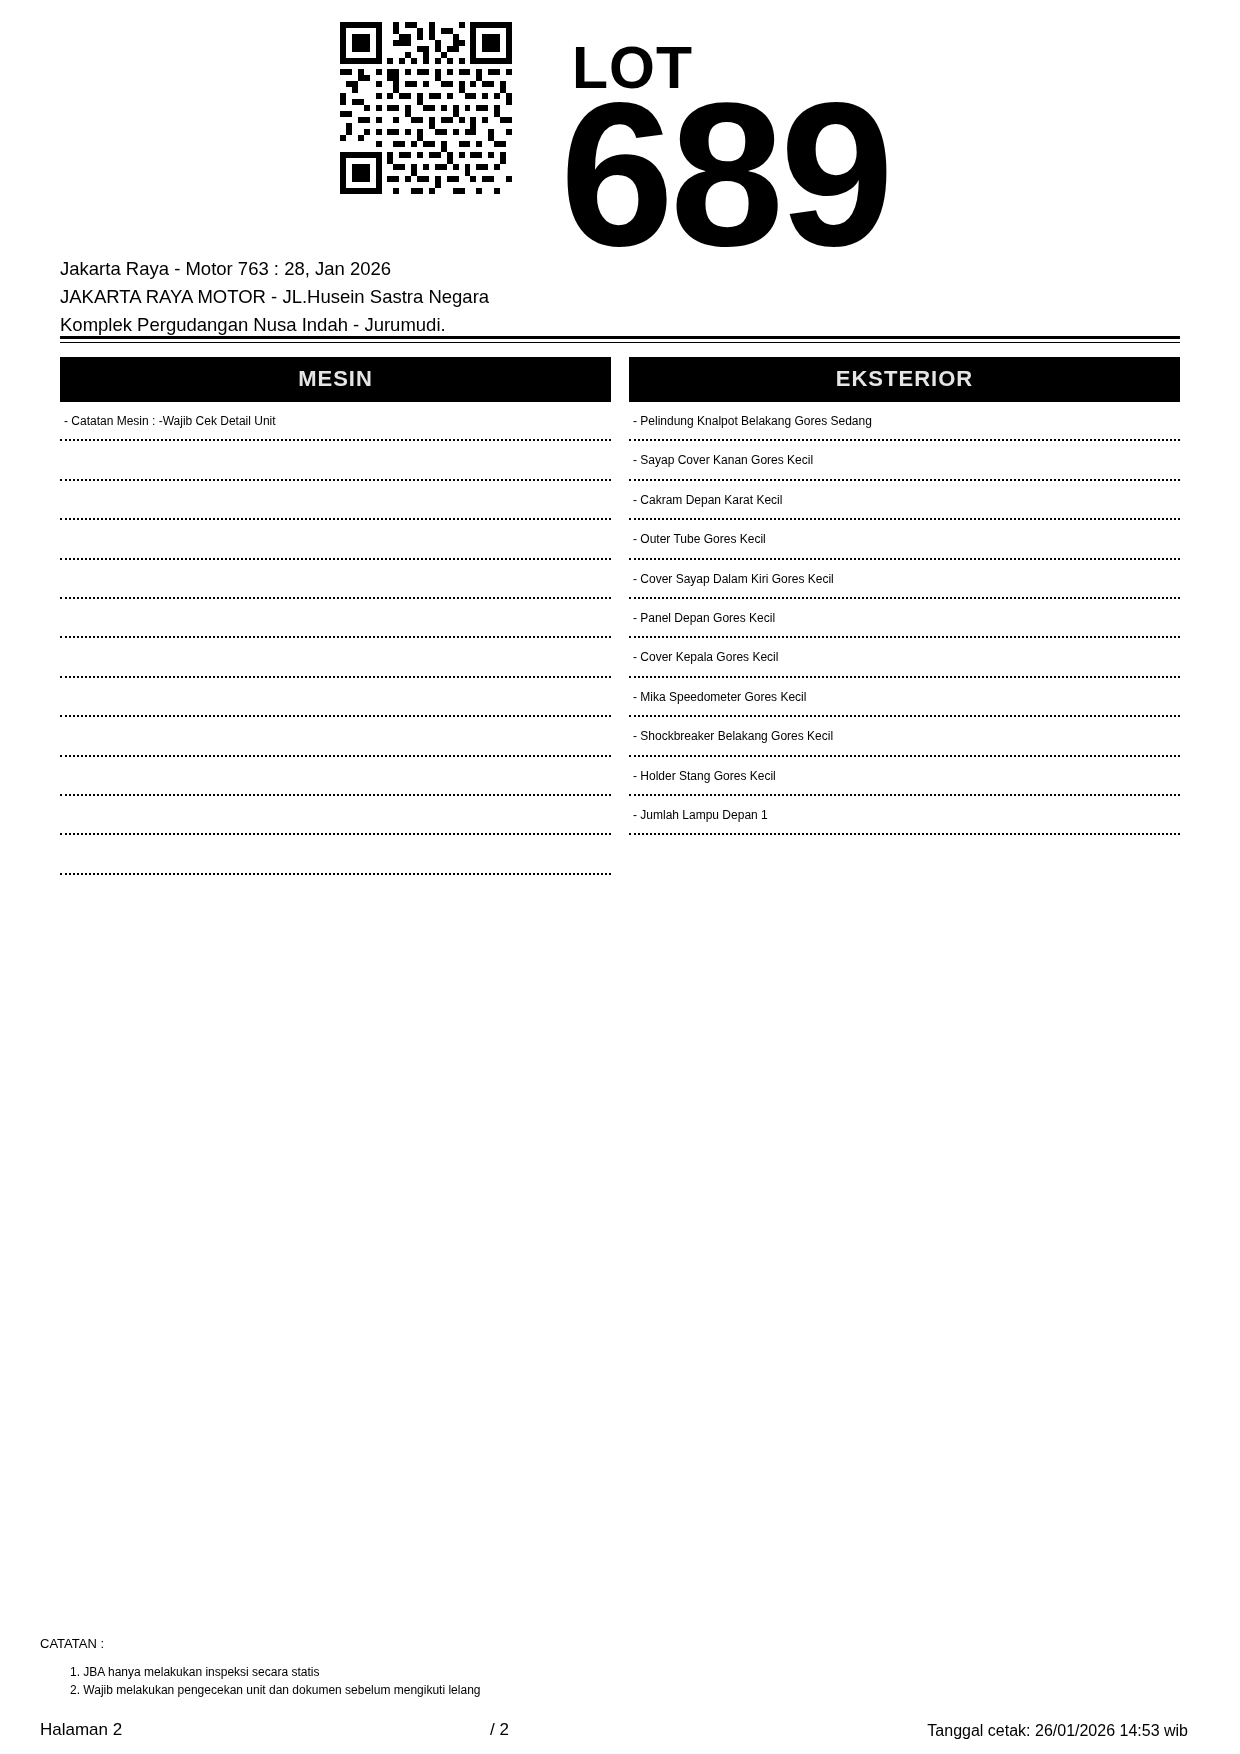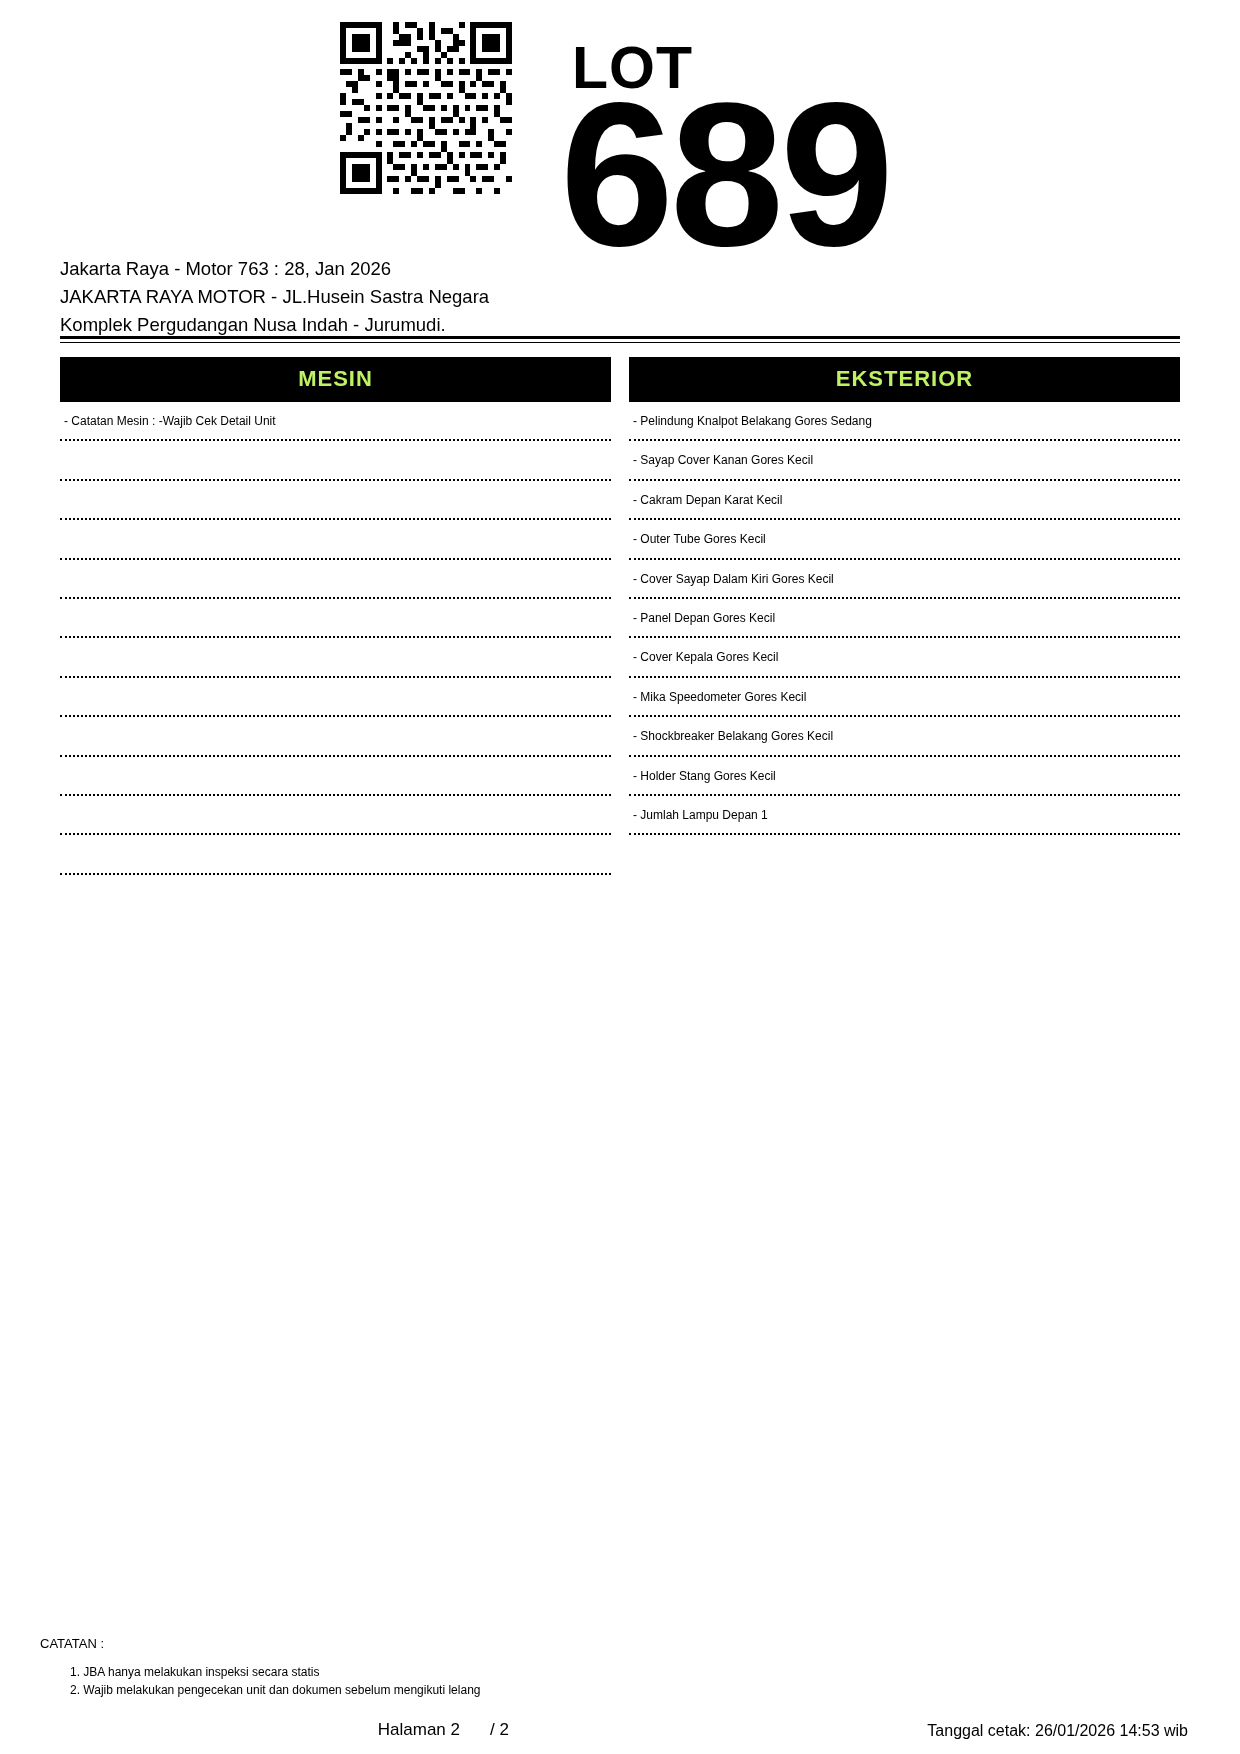--- a/index.html
+++ b/index.html
@@ -84,21 +84,21 @@
     display: flex;
     gap: 18px;
     margin-top: 14px;
   }
   .col {
     flex: 1 1 0;
     min-width: 0;
   }
   .col-title {
     background: #000;
-    color: #bef264;
+    color: #e5e5e5;
     text-align: center;
     font-size: 22px;
     font-weight: bold;
     letter-spacing: 1px;
     padding: 9px 0 10px 0;
   }
   .item {
     font-size: 12px;
     padding: 12px 4px 11px 4px;
     border-bottom: 2px dotted #000;
@@ -128,21 +128,21 @@
     line-height: 1.55;
     padding-left: 18px;
     margin: 12px;
   }
   .footer-bottom {
     display: flex;
     align-items: flex-end;
     margin-top: 20px;
     font-size: 17px;
   }
-  .pg-left { flex: 0 0 420px; text-align: right; padding-right: 30px;}
+  .pg-left { flex: 0 0 420px; padding-right: 30px;}
   .pg-right { flex: 0 0 120px; text-align: left; }
   .print-date {
     margin-left: auto;
     font-size: 16px;
     padding-right: 12px;
   }
 </style>
 </head>
 <body>
 

